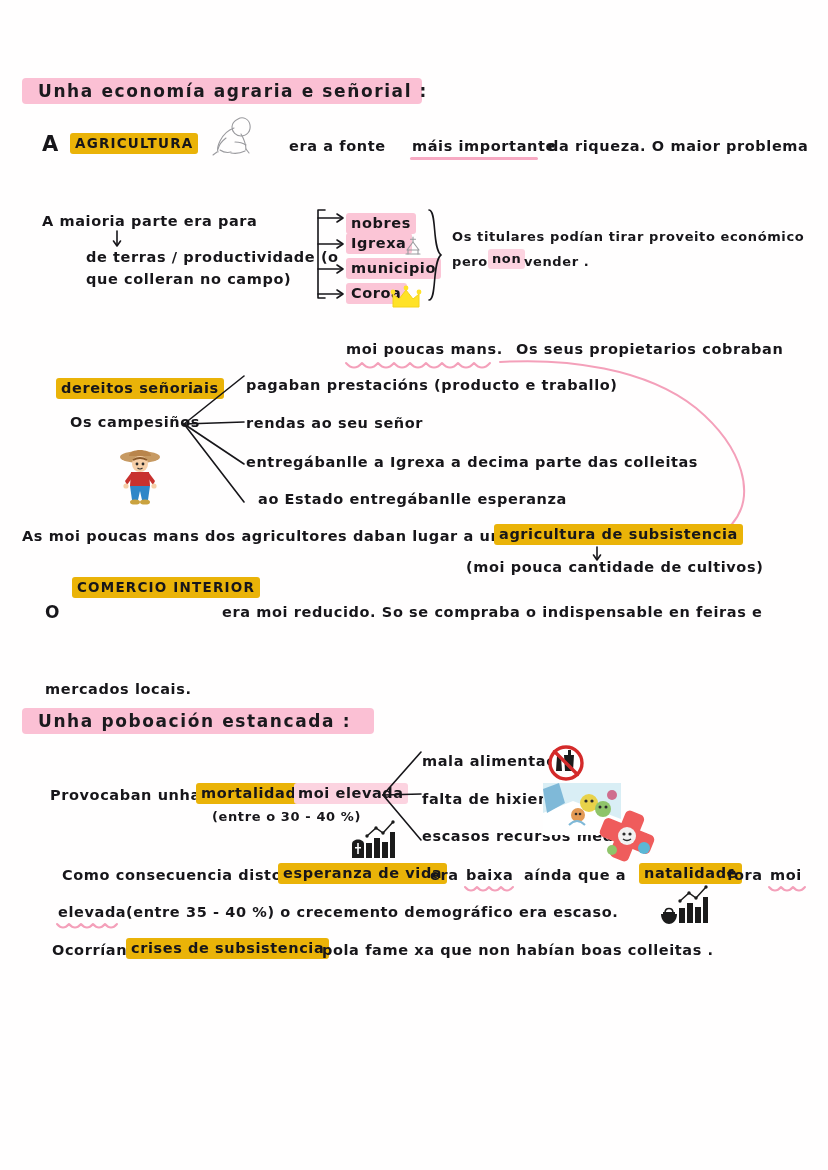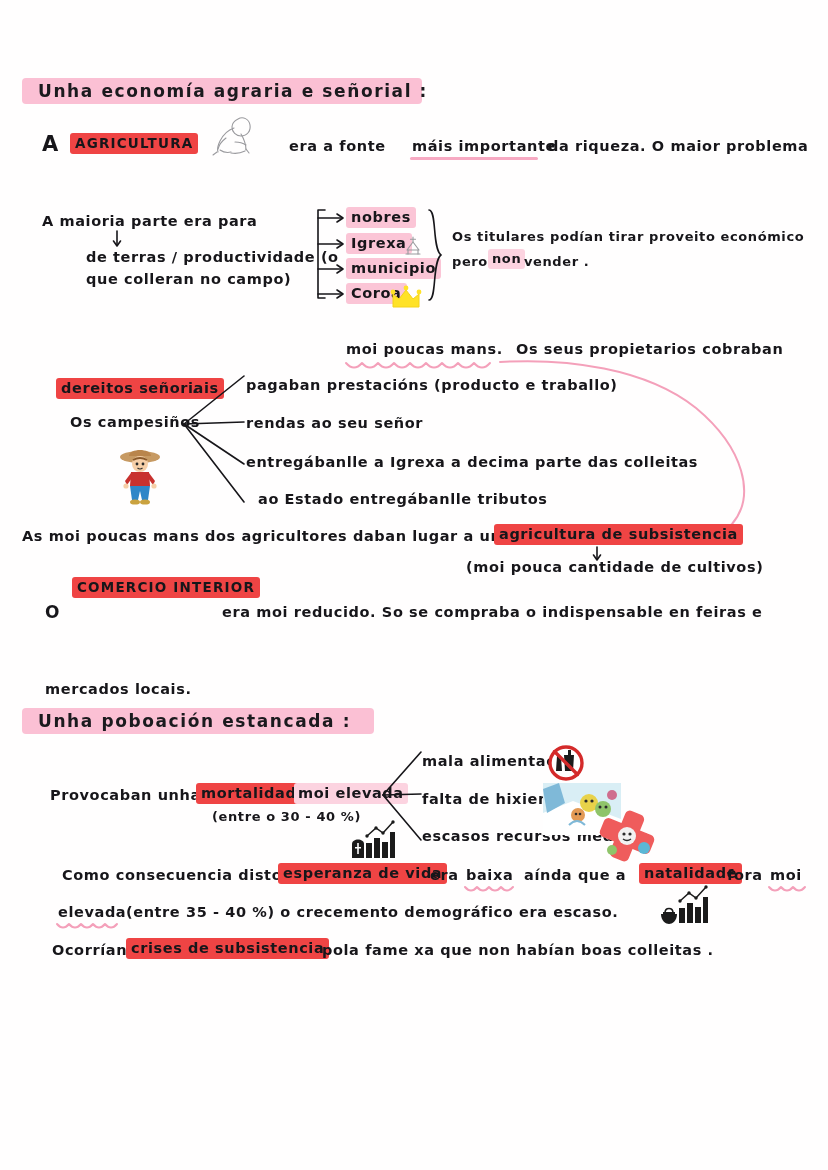--- a/index.html
+++ b/index.html
@@ -32,21 +32,21 @@
     line-height: 1.1;
   }
   .sz-hdr  { font-size: 17px; letter-spacing: 1.6px; }
   .sz-big  { font-size: 17px; }
   .sz-med  { font-size: 14.5px; }
   .sz-sm   { font-size: 13px; }
   .sz-caps { font-size: 13.5px; letter-spacing: 1.2px; }
 
   
   .hl {
-    background: #ef4444;
+    background: #eab308;
     border-radius: 3px;
     padding: 2px 5px 3px 5px;
     box-decoration-break: clone;
     -webkit-box-decoration-break: clone;
   }
   .hl-soft {
     background: #fbc5d6;
     border-radius: 3px;
     padding: 2px 5px 3px 5px;
   }
@@ -130,21 +130,21 @@
     <path class="ink" d="M2 12 L26 12"></path>
       <path class="ink" d="M21 8 L27 12 L21 16"></path>
     <path class="ink" d="M2 38 L26 38"></path>
       <path class="ink" d="M21 34 L27 38 L21 42"></path>
     <path class="ink" d="M2 63 L26 63"></path>
       <path class="ink" d="M21 59 L27 63 L21 67"></path>
     <path class="ink" d="M2 88 L26 88"></path>
       <path class="ink" d="M21 84 L27 88 L21 92"></path>
   </svg>
 
-  <div class="hw sz-med" style="left:346px; top:210px;">
+  <div class="hw sz-med" style="left:346px; top:216px;">
     <span class="hl-soft">nobres</span>
   </div>
   <div class="hw sz-med" style="left:346px; top:236px;">
     <span class="hl-soft">Igrexa</span>
   </div>
   <div class="hw sz-med" style="left:346px; top:261px;">
     <span class="hl-soft">municipio</span>
   </div>
   <div class="hw sz-med" style="left:346px; top:286px;">
     <span class="hl-soft">Coroa</span>
@@ -200,21 +200,21 @@
   <svg class="wave" style="left:182px; top:372px;" width="70" height="136" viewBox="0 0 70 136">
     <path class="ink" d="M2 52 L62 4"></path>
     <path class="ink" d="M2 52 L62 50"></path>
     <path class="ink" d="M2 52 L62 92"></path>
     <path class="ink" d="M2 52 L62 130"></path>
   </svg>
 
   <div class="hw sz-med" style="left:246px; top:378px;">pagaban  prestacións  (producto  e  traballo)</div>
   <div class="hw sz-med" style="left:246px; top:416px;">rendas  ao  seu  señor</div>
   <div class="hw sz-med" style="left:246px; top:455px;">entregábanlle  a  Igrexa  a  decima  parte   das  colleitas</div>
-  <div class="hw sz-med" style="left:258px; top:492px;">ao  Estado  entregábanlle  tributos</div>
+  <div class="hw sz-med" style="left:258px; top:492px;">ao  Estado  entregábanlle  esperanza</div>
 
   <div class="sticker" style="left:112px; top:444px; width:56px; height:62px;">
     <svg width="56" height="62" viewBox="0 0 56 62">
 
       <ellipse cx="28" cy="13" rx="20" ry="6" fill="#c79a63"></ellipse>
       <path d="M17 12 C17 4 39 4 39 12 Z" fill="#b9854c"></path>
 
       <circle cx="28" cy="20" r="8" fill="#f6cfa8"></circle>
       <path d="M21 16 q7 -4 14 0" stroke="#8a5a2b" stroke-width="2" fill="none"></path>
       <circle cx="25" cy="20" r="1.4" fill="#2b2b2b"></circle>

